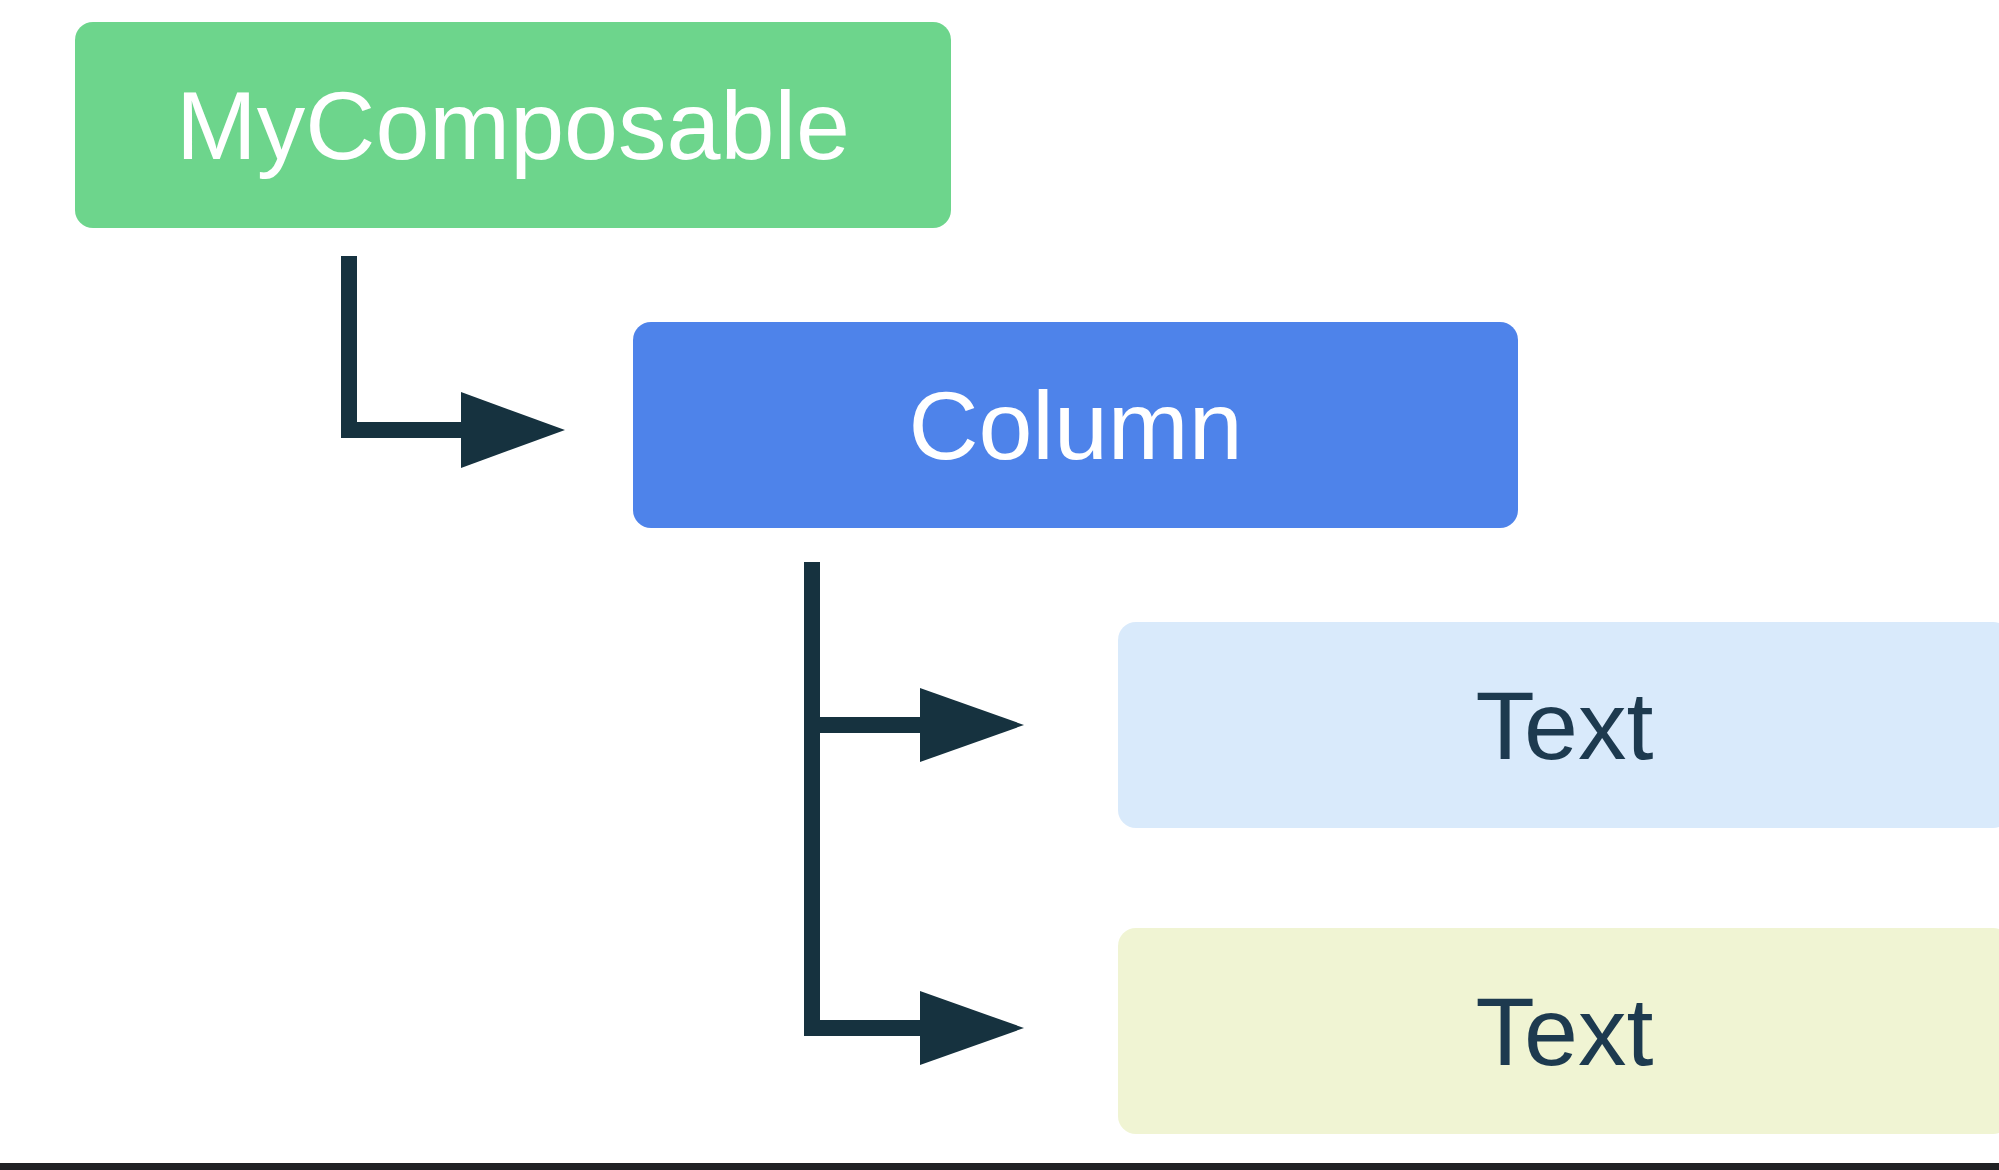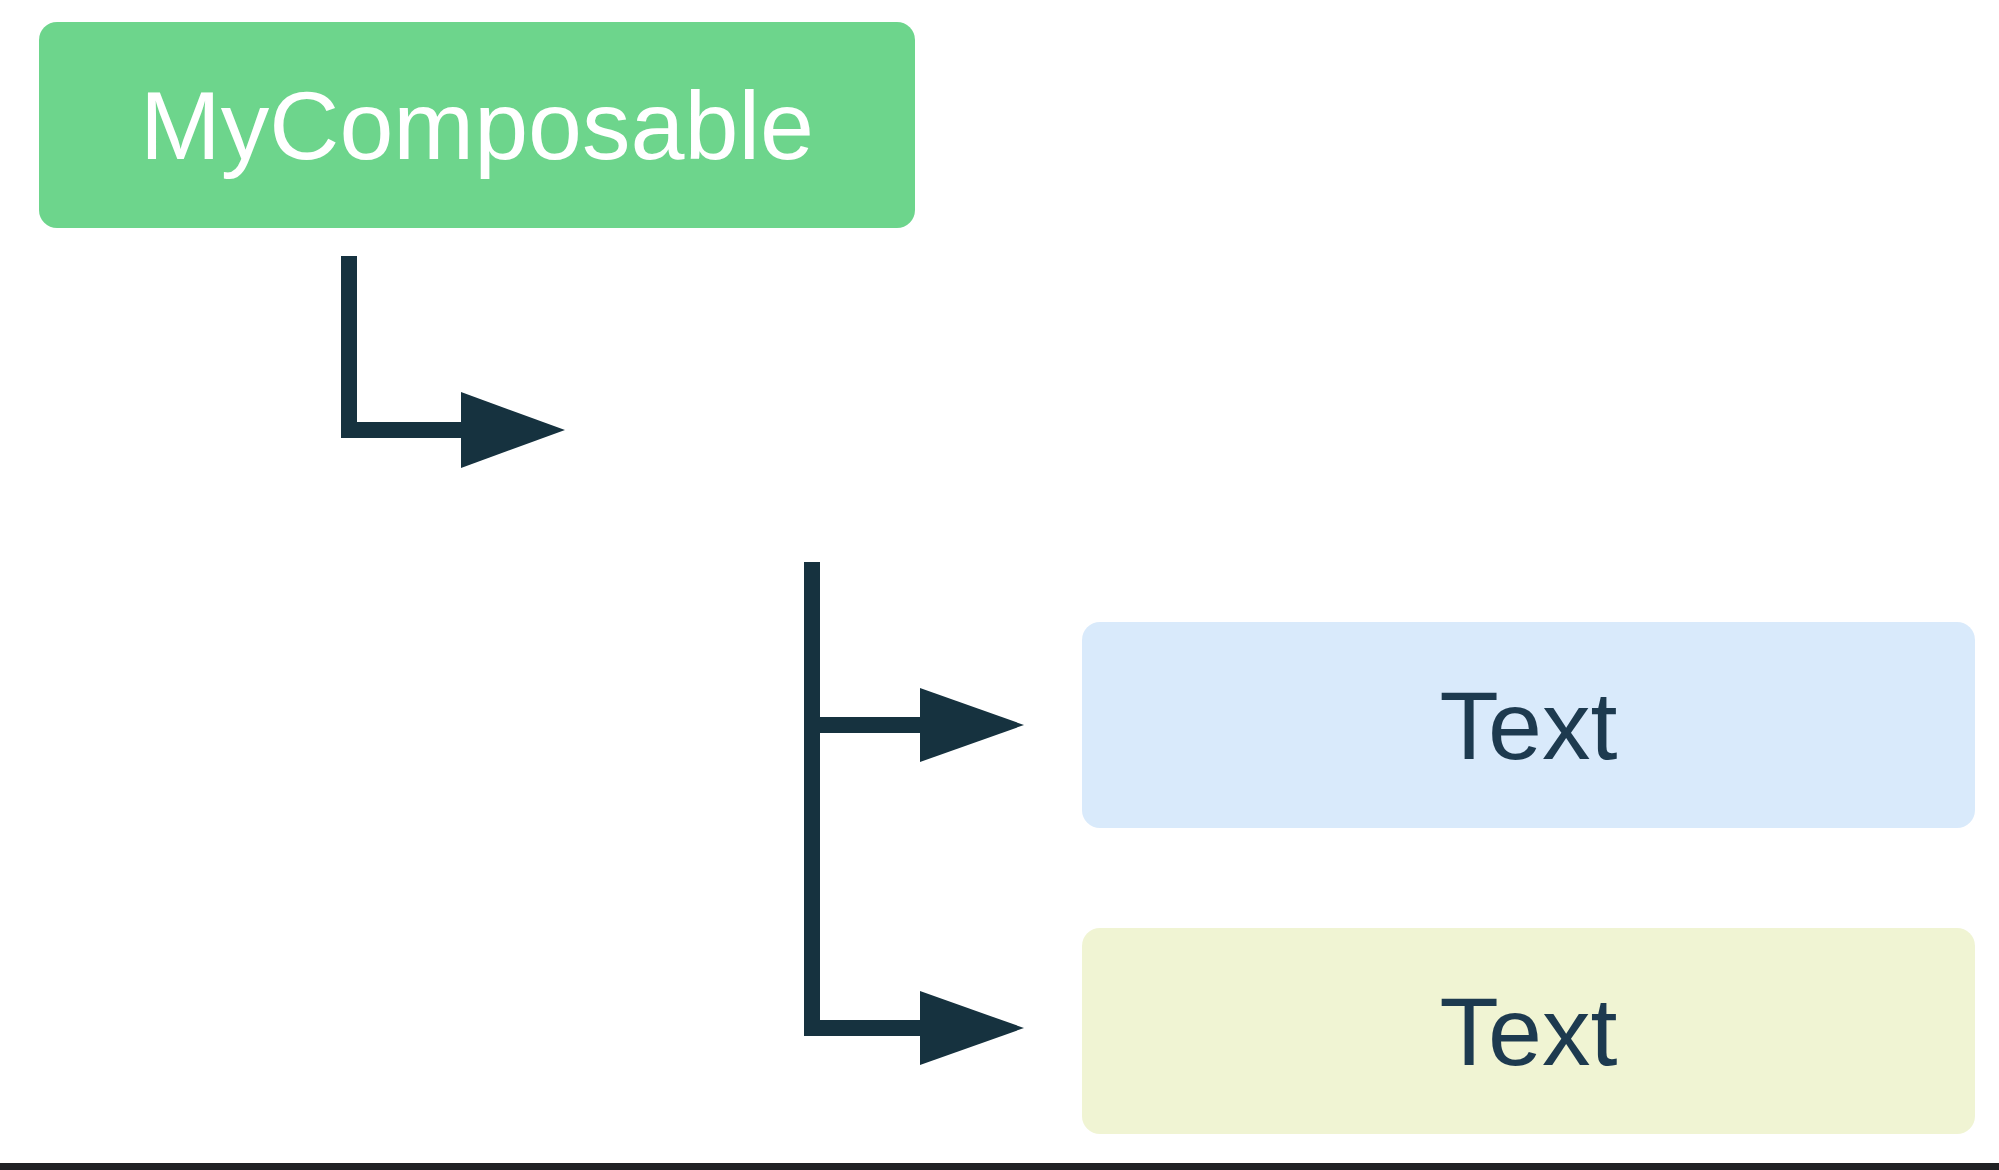--- a/index.html
+++ b/index.html
@@ -19,20 +19,21 @@
     position: absolute;
     border-radius: 18px;
     display: flex;
     align-items: center;
     justify-content: center;
     font-size: 97px;
     font-weight: 400;
     letter-spacing: 0;
     white-space: nowrap;
     line-height: 1;
+    margin-left: 36px;
   }
   .node-mycomposable { left: 39px;  top: 22px;  width: 876px; height: 206px; }
   .node-column       { left: 597px; top: 322px; width: 885px; height: 206px; }
   .node-text1        { left: 1082px; top: 622px; width: 893px; height: 206px; }
   .node-text2        { left: 1082px; top: 928px; width: 893px; height: 206px; }
   .edges-svg {
     position: absolute;
     left: 0; top: 0;
     width: 1999px;
     height: 1170px;
@@ -48,20 +49,23 @@
 </style>
 </head>
 <body>
 
 <div class="canvas">
 
   <div class="node node-mycomposable" style="background: rgb(109, 213, 140); color: rgb(255, 255, 255);">
     <span>MyComposable</span>
   </div>
 
+  <div class="node node-column" style="background: rgb(78, 131, 234); color: rgb(255, 255, 255);">
+    <span>Column</span>
+  </div>
 
   <div class="node node-text1" style="background: rgb(217, 234, 251); color: rgb(29, 58, 79);">
     <span>Text</span>
   </div>
 
   <div class="node node-text2" style="background: rgb(240, 244, 211); color: rgb(29, 58, 79);">
     <span>Text</span>
   </div>
 
   <svg class="edges-svg" viewBox="0 0 1999 1170" aria-hidden="true">

